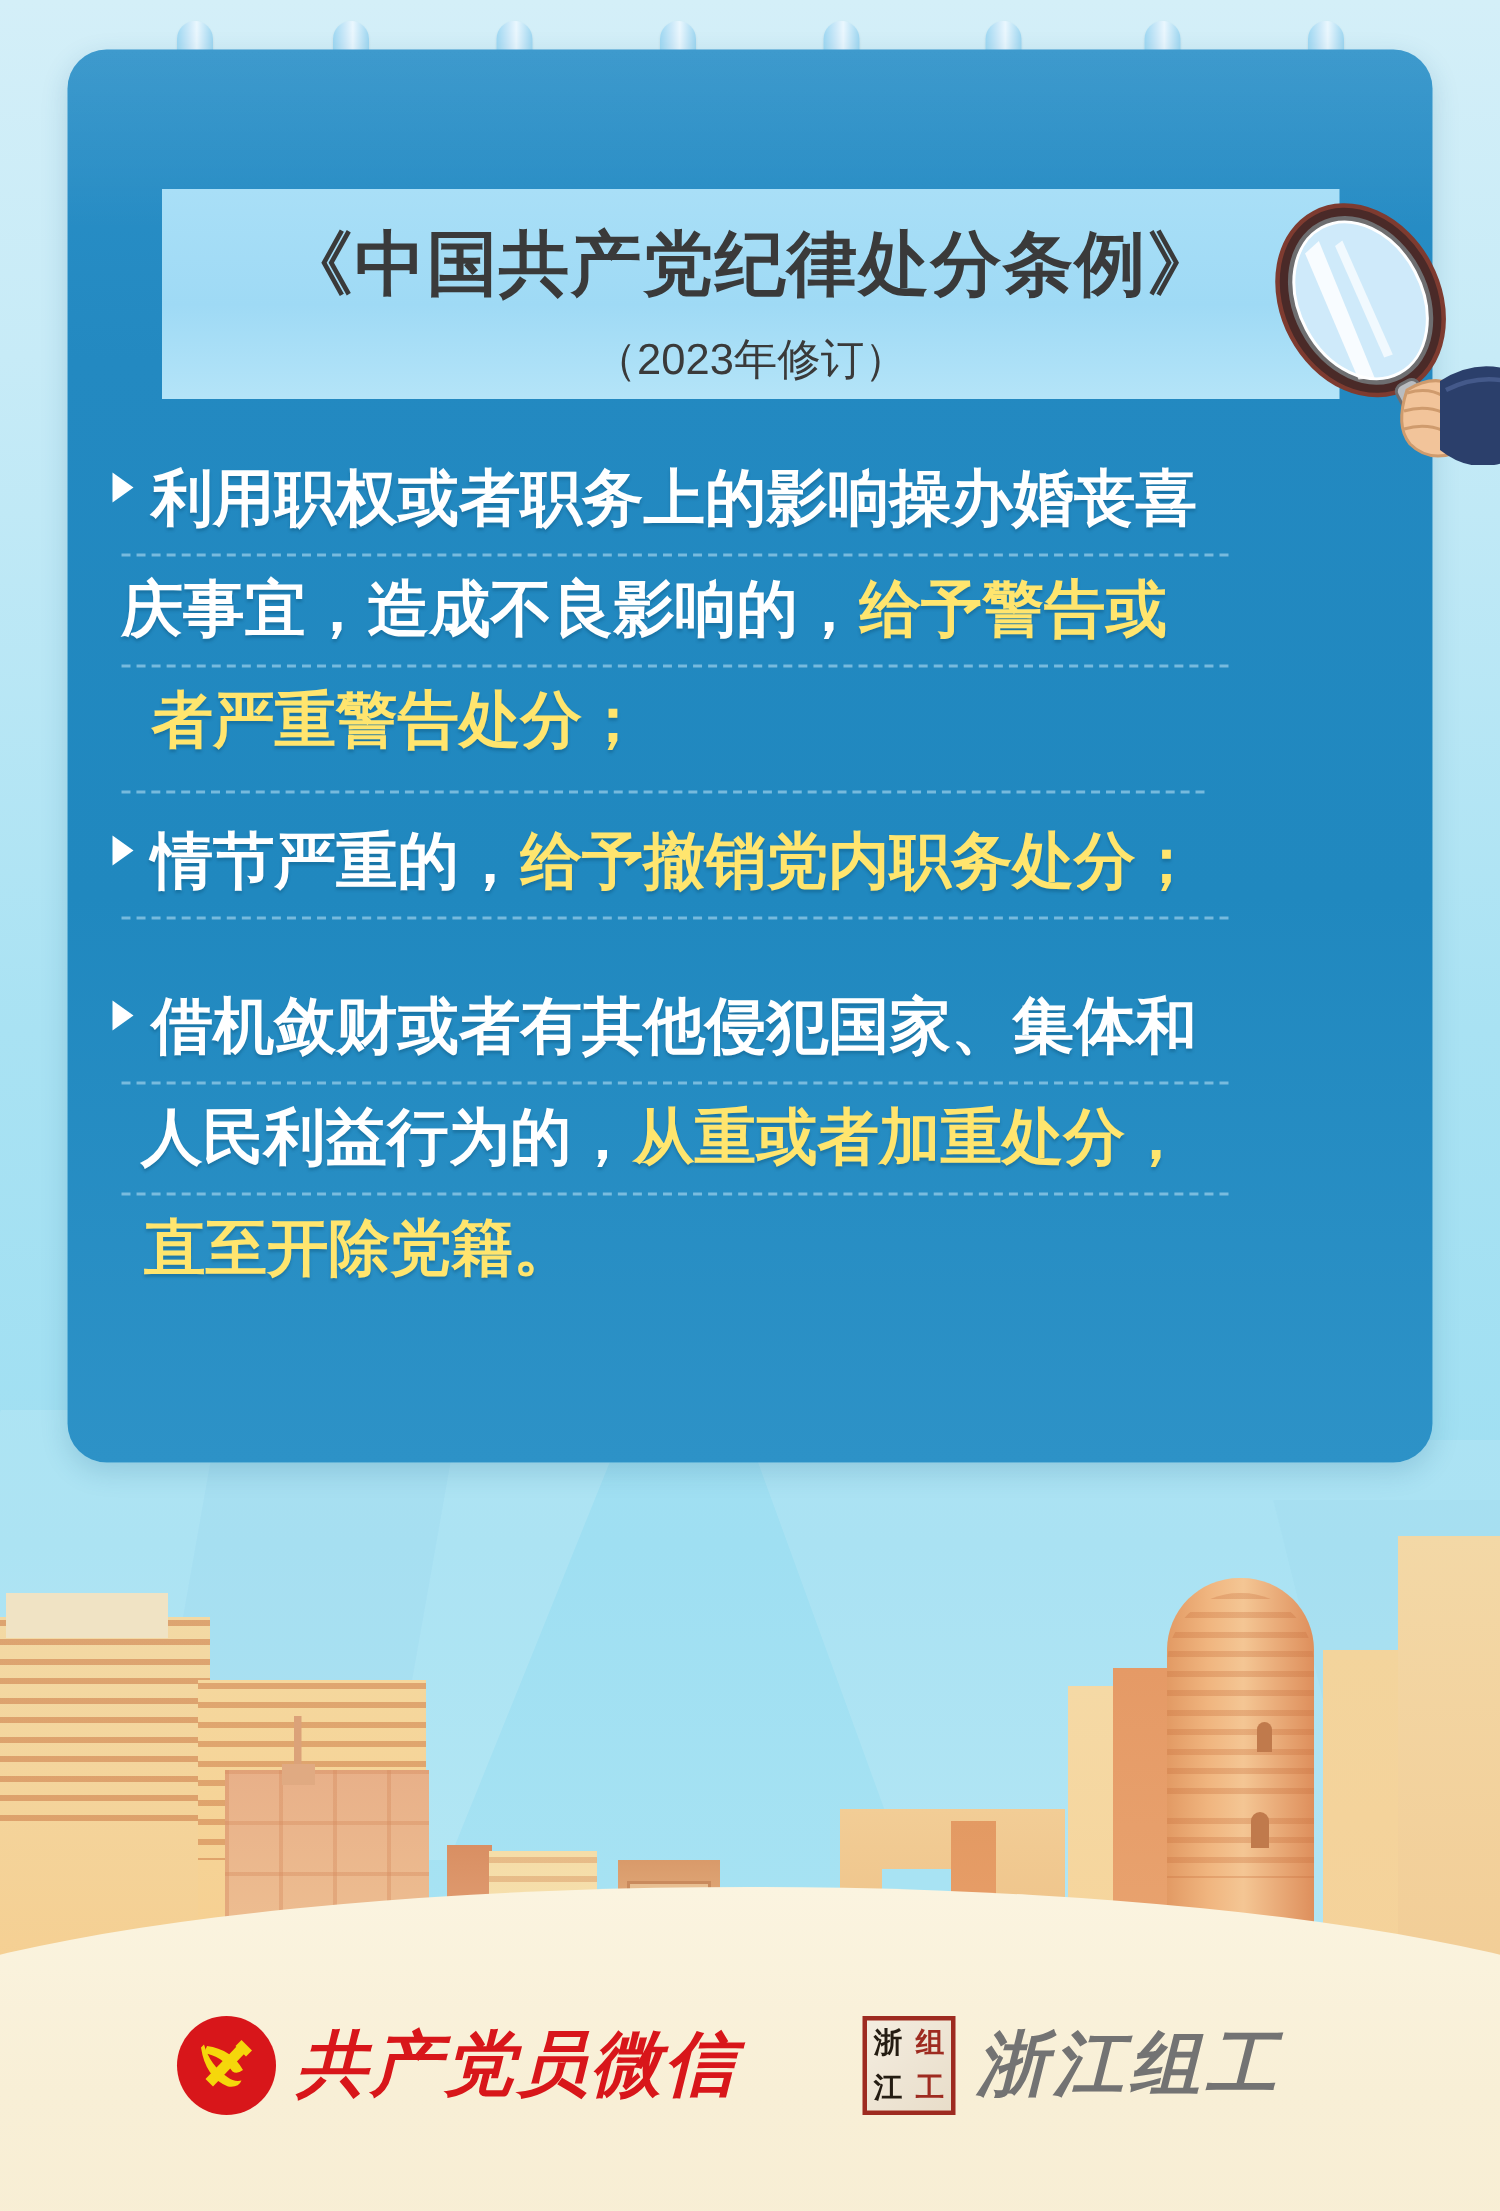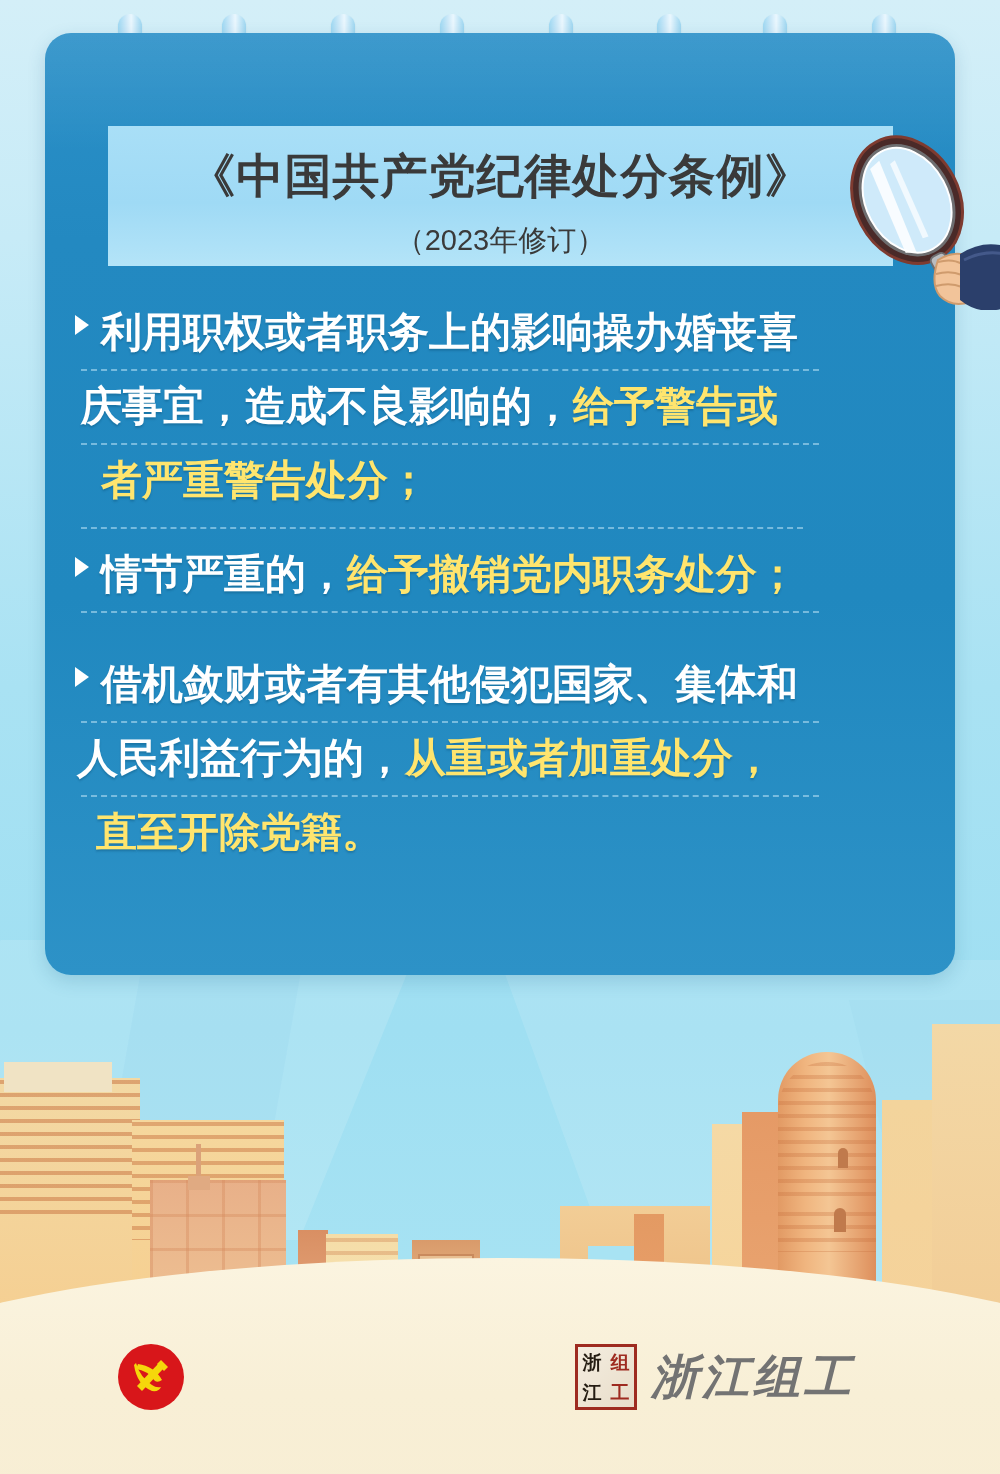--- a/index.html
+++ b/index.html
@@ -249,21 +249,21 @@
         <div class="dash dash-1"></div>
       </div>
 
       <div style="height:26px;"></div>
 
       <div class="bullet">
         <div class="bullet-row">
           <div class="tri"></div>
           <div class="btext"><span>借机敛财或者有其他侵犯国家、集体和</span></div>
         </div>
-        <div class="bullet-row" style="padding-left:32px;">
+        <div class="bullet-row" style="padding-left:49px;">
           <div class="btext">
             <span>人民利益行为的，</span><span class="hl">从重或者加重处分，</span>
           </div>
         </div>
         <div class="bullet-row" style="padding-left:51px;">
           <div class="btext">
             <span class="hl">直至开除党籍。</span>
           </div>
         </div>
         <div class="dash dash-1"></div>
@@ -298,20 +298,21 @@
       <div class="cpc-badge">
         <svg width="46" height="46" viewBox="0 0 46 46">
           <g fill="#f5d70b">
             <path d="M9 32 L31 9 l5 5 L14 37 Z"></path>
             <path d="M33 6 l7 7 -4 4 -7 -7 Z"></path>
             <path d="M10 10 q16 2 24 16 q-4 3 -7 1 q-8 -11 -19 -12 Z"></path>
             <path d="M8 9 q4 14 16 22 q4 3 9 2 q-2 5 -9 4 Q9 31 6 11 Z"></path>
           </g>
         </svg>
       </div>
+      <div class="logo-text-a">共产党员微信</div>
     </div>
 
     <div class="logo-b">
       <div class="seal">
         <span>浙</span>
         <span class="r">组</span>
         <span>江</span>
         <span class="r">工</span>
       </div>
       <div class="logo-text-b">浙江组工</div>

